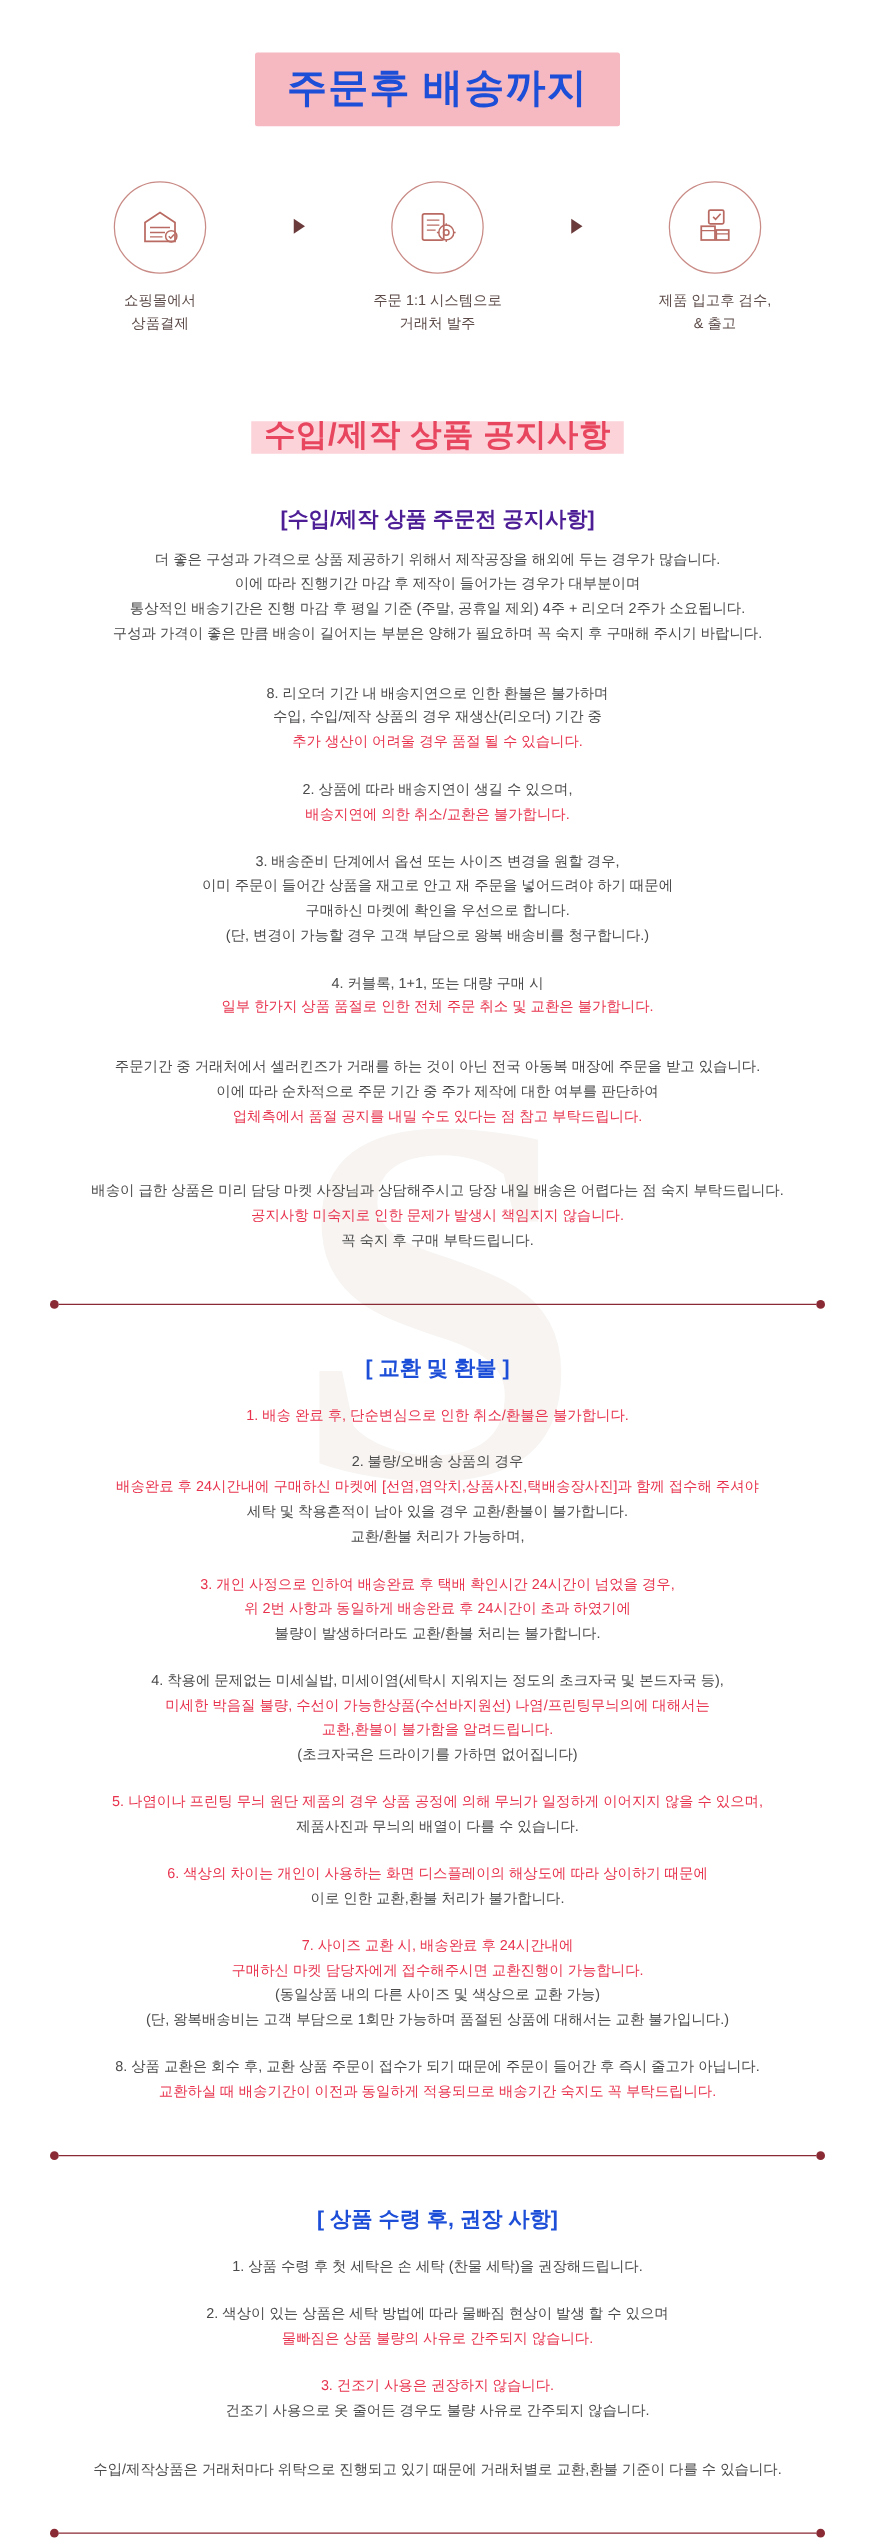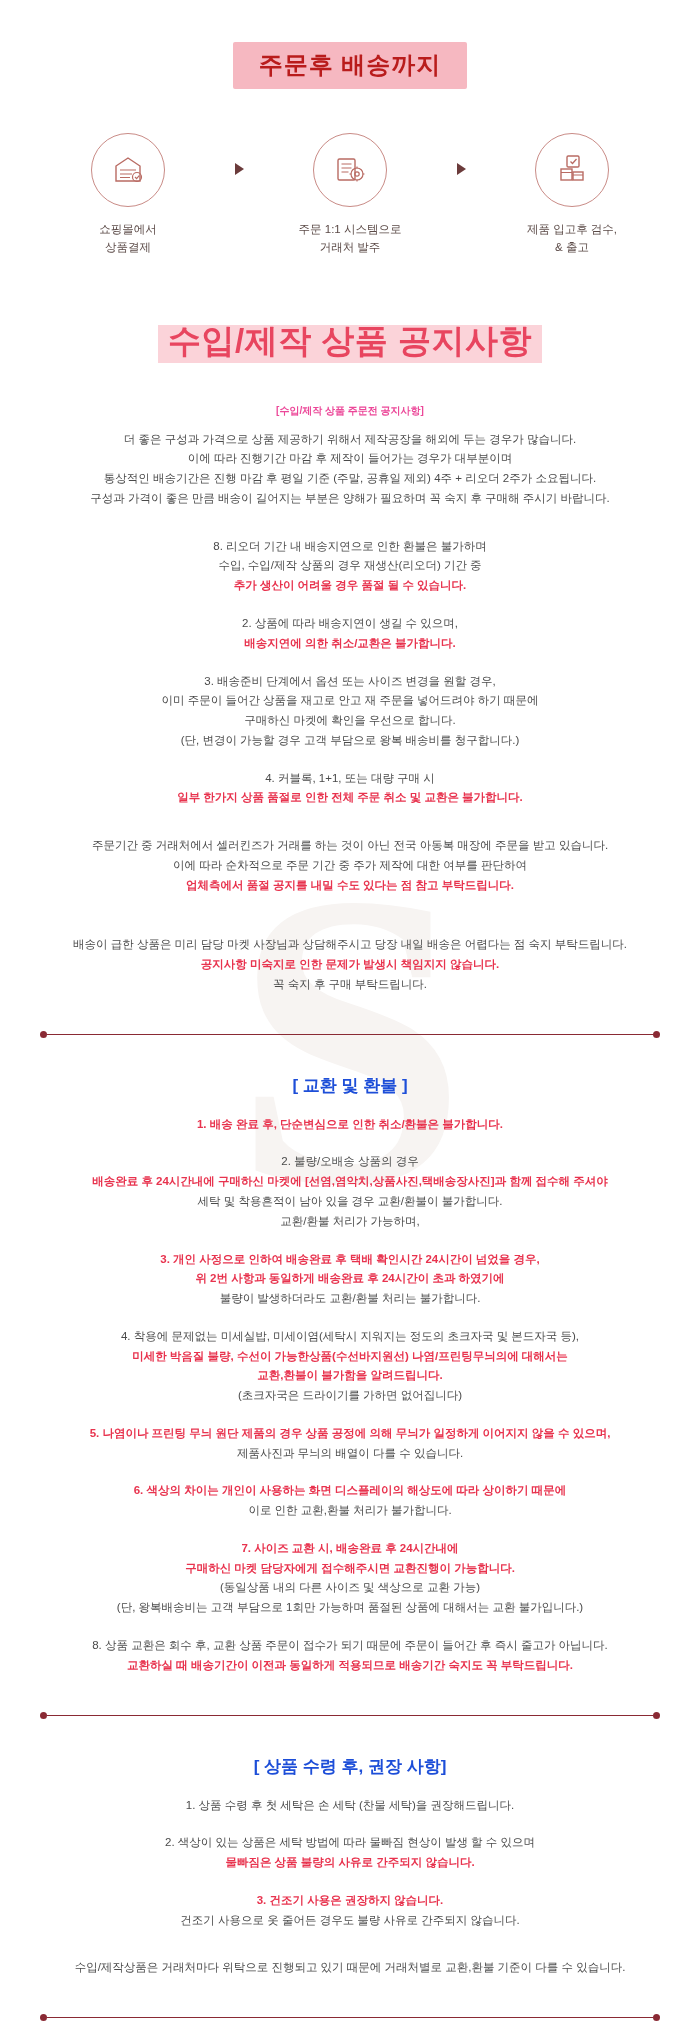--- a/index.html
+++ b/index.html
@@ -43,23 +43,23 @@
     text-align: center;
     padding-top: 42px;
   }
   .banner {
     display: inline-block;
     background: #f6b8c1;
     padding: 7px 26px 8px 26px;
     border-radius: 2px;
   }
   .banner-title {
-    font-size: 24px;
-    font-weight: bold;
-    color: #b91c1c;
+    font-size: 32px;
+    font-weight: bold;
+    color: #1d4ed8;
     letter-spacing: 1px;
     font-family: "Liberation Sans", sans-serif;
   }
 
   
   .steps {
     margin-top: 44px;
     display: flex;
     justify-content: center;
     align-items: flex-start;
@@ -104,52 +104,52 @@
 
   
   .sec-head-wrap {
     text-align: center;
     margin-top: 62px;
   }
   .sec-head {
     display: inline-block;
     position: relative;
     padding: 0 10px;
-    font-size: 33px;
+    font-size: 25px;
     font-weight: bold;
     color: #e8455f;
     letter-spacing: 0.5px;
   }
   .sec-head .hl {
     position: absolute;
     left: 0; right: 0;
     top: 6px; bottom: 1px;
     background: #fbd3d9;
     z-index: -1;
   }
 
   
   .block {
     text-align: center;
     margin: 0 auto;
     width: 620px;
   }
   .b-title {
-    font-size: 10px;
-    font-weight: bold;
-    color: #ec4899;
+    font-size: 17px;
+    font-weight: bold;
+    color: #4c1d95;
     margin-bottom: 12px;
   }
   p.line {
     margin: 0;
     font-size: 11.5px;
     line-height: 1.72;
     color: #4a4a4a;
   }
-  p.red { color: #e8334e; font-weight: bold; }
+  p.red { color: #e8334e; font-weight: normal; }
   .gap-m { height: 18px; }
   .gap-l { height: 28px; }
   .gap-xl { height: 40px; }
 
   
   .divider {
     width: 620px;
     margin: 36px auto;
     display: flex;
     align-items: center;

